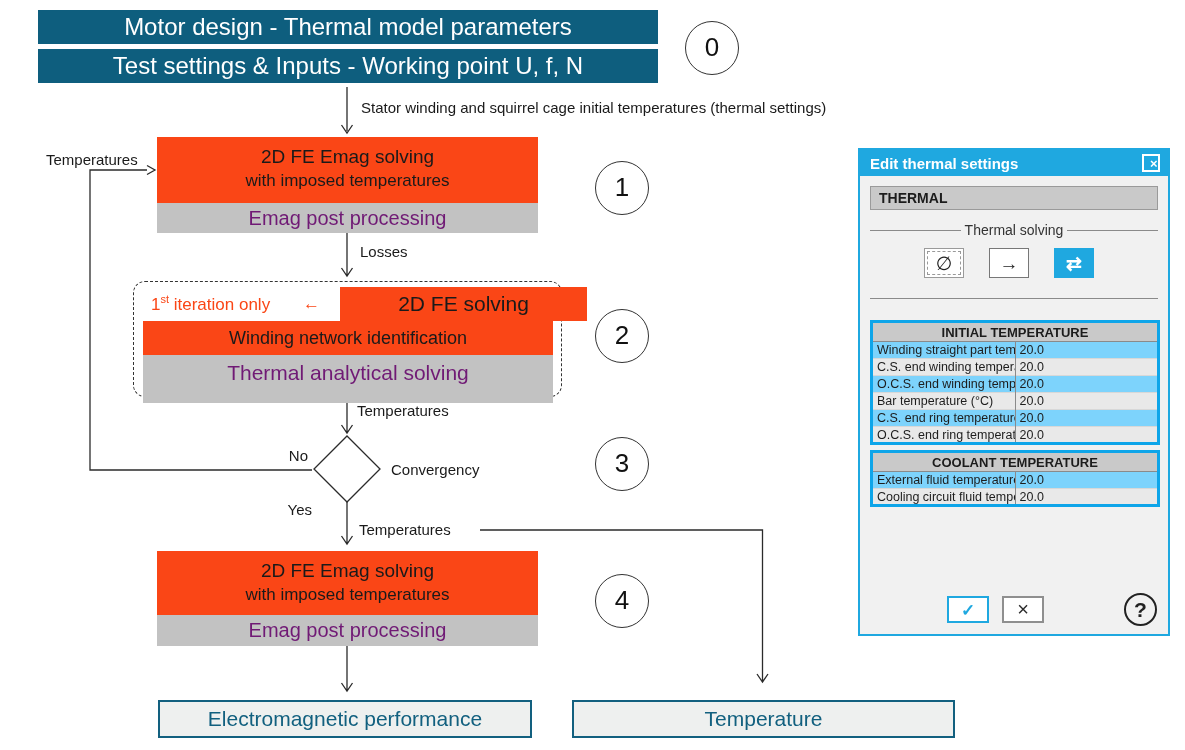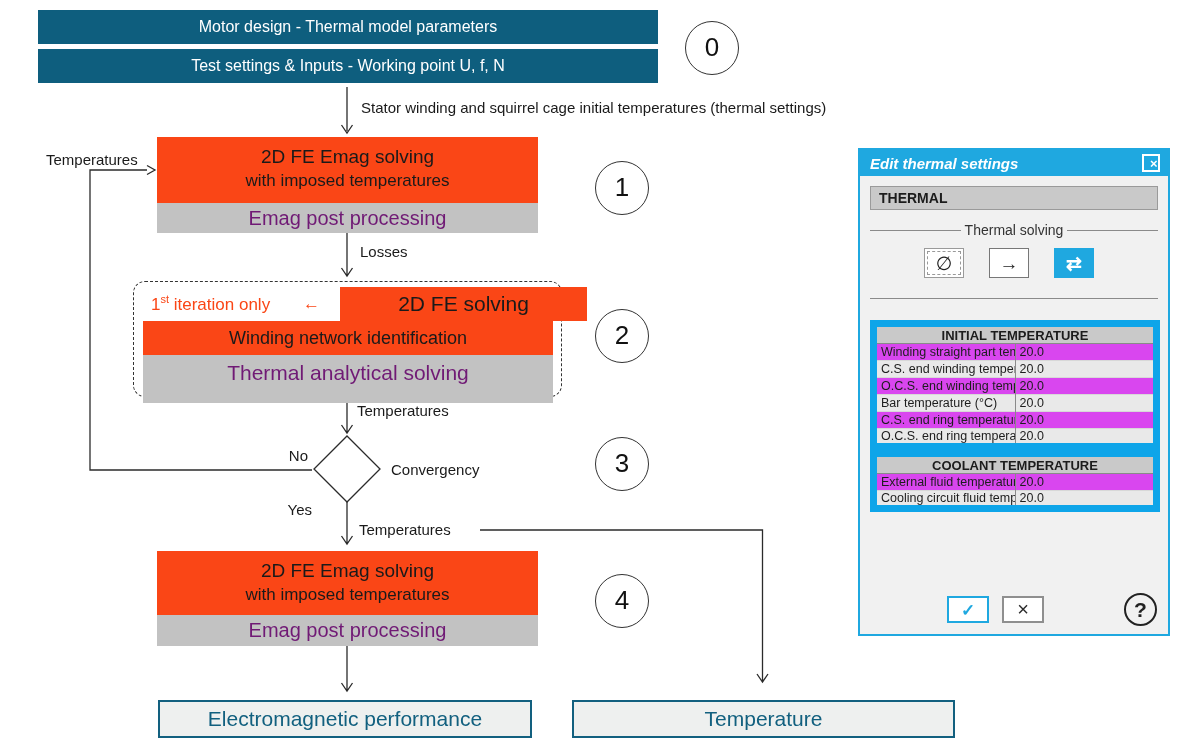--- a/index.html
+++ b/index.html
@@ -11,21 +11,21 @@
   .abs { position:absolute; }
   .nowrap { white-space:nowrap; }
 
   
   #connectors { position:absolute; left:0; top:0; width:1185px; height:750px; z-index:1; }
   #connectors path, #connectors polyline { fill:none; stroke:#2b2b2b; stroke-width:1.3; }
   #connectors polygon { fill:#fff; stroke:#2b2b2b; stroke-width:1.3; }
 
   .banner {
     left:38px; width:620px; height:34px; background:#0e5e7e; color:#fff;
-    text-align:center; line-height:34px; font-size:16px; z-index:2;
+    text-align:center; line-height:34px; font-size:24px; z-index:2;
   }
   .badge {
     width:54px; height:54px; border:1.5px solid #333; border-radius:50%;
     background:#fff; text-align:center; line-height:51px; font-size:26px; color:#111; z-index:2;
   }
   .flowlabel { font-size:15px; color:#1a1a1a; z-index:2; white-space:nowrap; }
 
   .obox { background:#fa4616; color:#1a1a1a; text-align:center; z-index:2; }
   .gbox { background:#c2c2c2; color:#701a75; text-align:center; z-index:2; }
   .box-title { font-size:19px; padding-top:7px; line-height:26px; }
@@ -48,21 +48,21 @@
 
   
   .dialog {
     left:858px; top:148px; width:312px; height:488px; z-index:3;
     background:#f1f1f1; border:2px solid #1fa8e0;
   }
   .dlg-titlebar {
     position:absolute; left:0; top:0; right:0; height:26px; background:#1fa8e0;
     display:flex; align-items:center;
   }
-  .dlg-title { color:#fff; font-weight:bold; font-size:15px; padding-left:10px;font-style:italic; }
+  .dlg-title { color:#fff; font-weight:bold; font-size:15px; padding-left:10px; }
   .dlg-close {
     position:absolute; right:8px; top:4px; width:18px; height:18px;
     border:2px solid #fff; color:#fff; font-size:13px; font-weight:bold;
     line-height:14px; text-align:center; cursor:pointer; background:transparent;
   }
   .section-band {
     left:10px; top:36px; width:288px; height:24px; background:#c9c9c9;
     border:1px solid #9a9a9a; font-weight:bold; font-size:14px;
     line-height:22px; padding-left:8px; color:#1c1c1c;
   }
@@ -77,21 +77,21 @@
   .solver-btn {
     position:absolute; top:98px; width:40px; height:30px; background:#fff;
     border:1px solid #777; text-align:center; cursor:pointer;
     font-size:19px; line-height:28px; color:#222;
   }
   .solver-btn.dotted { outline:1px dashed #999; outline-offset:-4px; border-color:#9a9a9a; }
   .solver-btn.selected { background:#1fa8e0; border-color:#1fa8e0; color:#fff; font-weight:bold; }
   .dlg-sep { left:10px; top:148px; width:288px; border-top:1px solid #8a8a8a; }
 
   .ptable { border-collapse:collapse; width:290px; table-layout:fixed;
-            border:7px solid #0ea5e9; background:#d946ef; }
+            border:3px solid #0ea5e9; background:#7dd3fc; }
   .ptable th {
     height:20px; background:#c9c9c9; border:1px solid #8a8a8a;
     font-size:13px; font-weight:bold; color:#1c1c1c; text-align:center; padding:0;
   }
   .ptable td { height:17px; font-size:12.5px; color:#1d1d1d; padding:0 0 0 4px;
                border-top:1px solid #d8d8d8; overflow:hidden; white-space:nowrap; }
   .ptable td.val { border-left:1px solid #8a8a8a; width:79px; }
   .ptable td.lbl { width:211px; }
   .ptable tbody tr:nth-child(even) td { background:#e9e9e9; }
 

